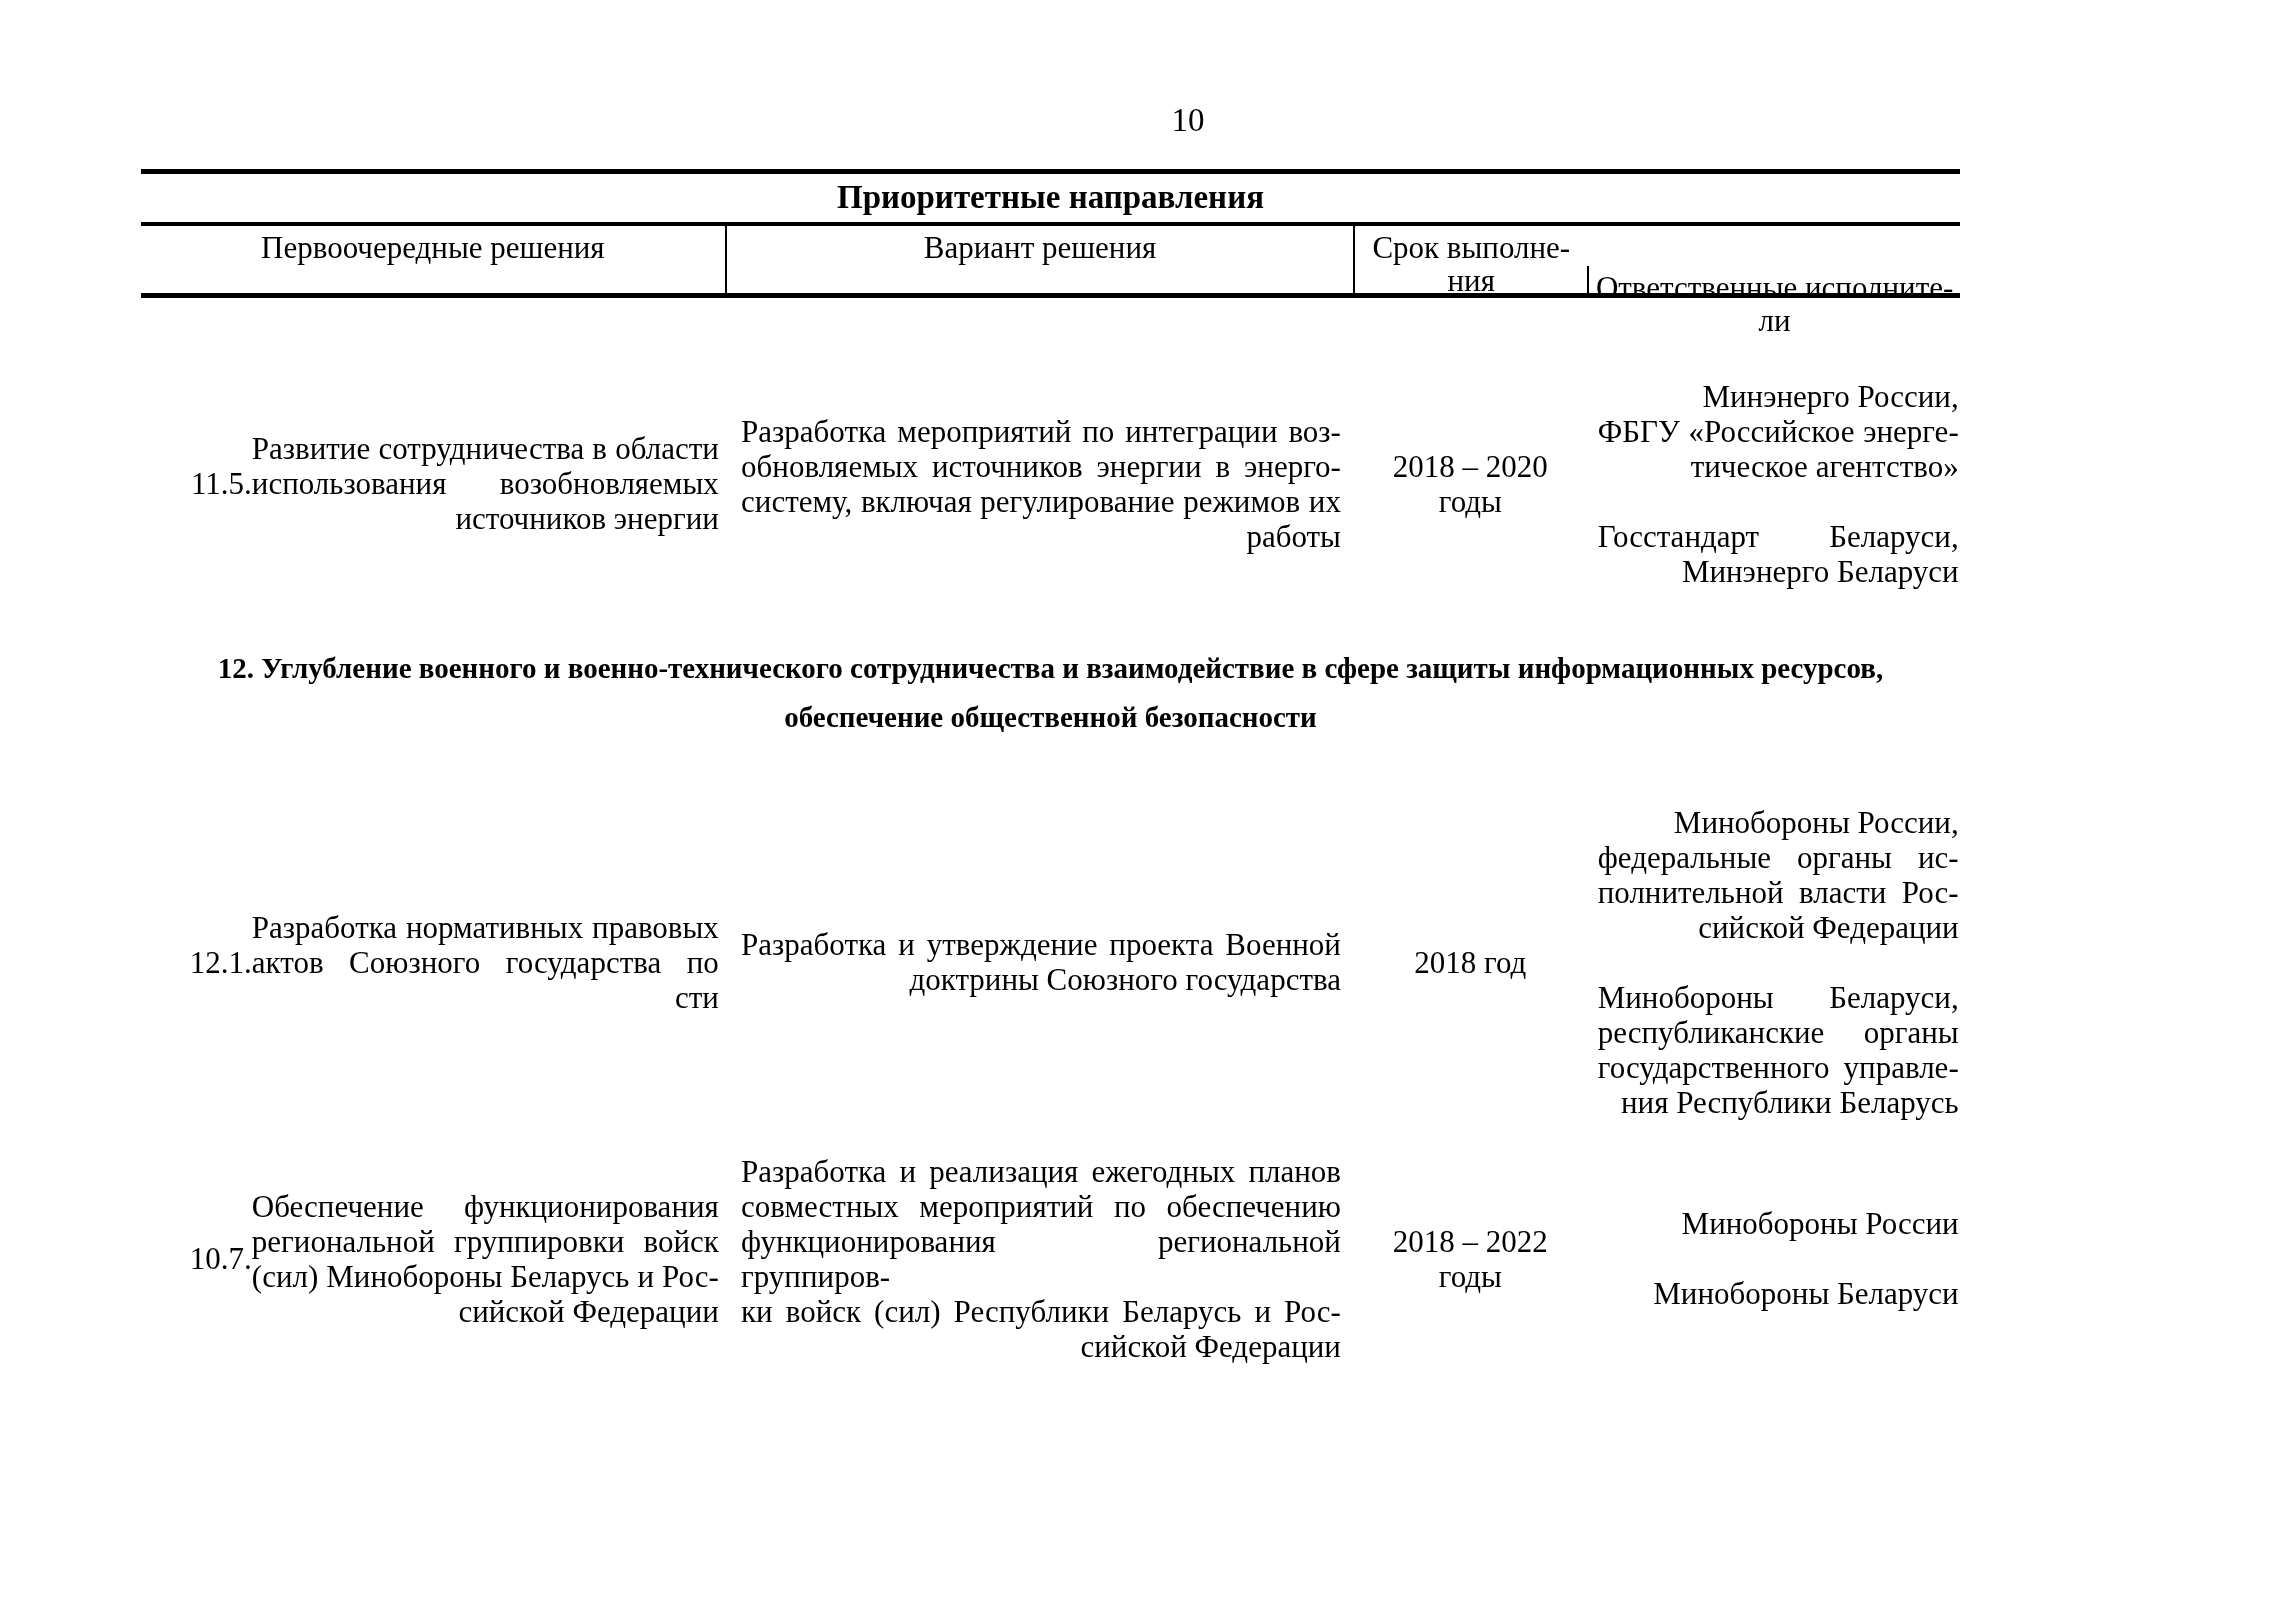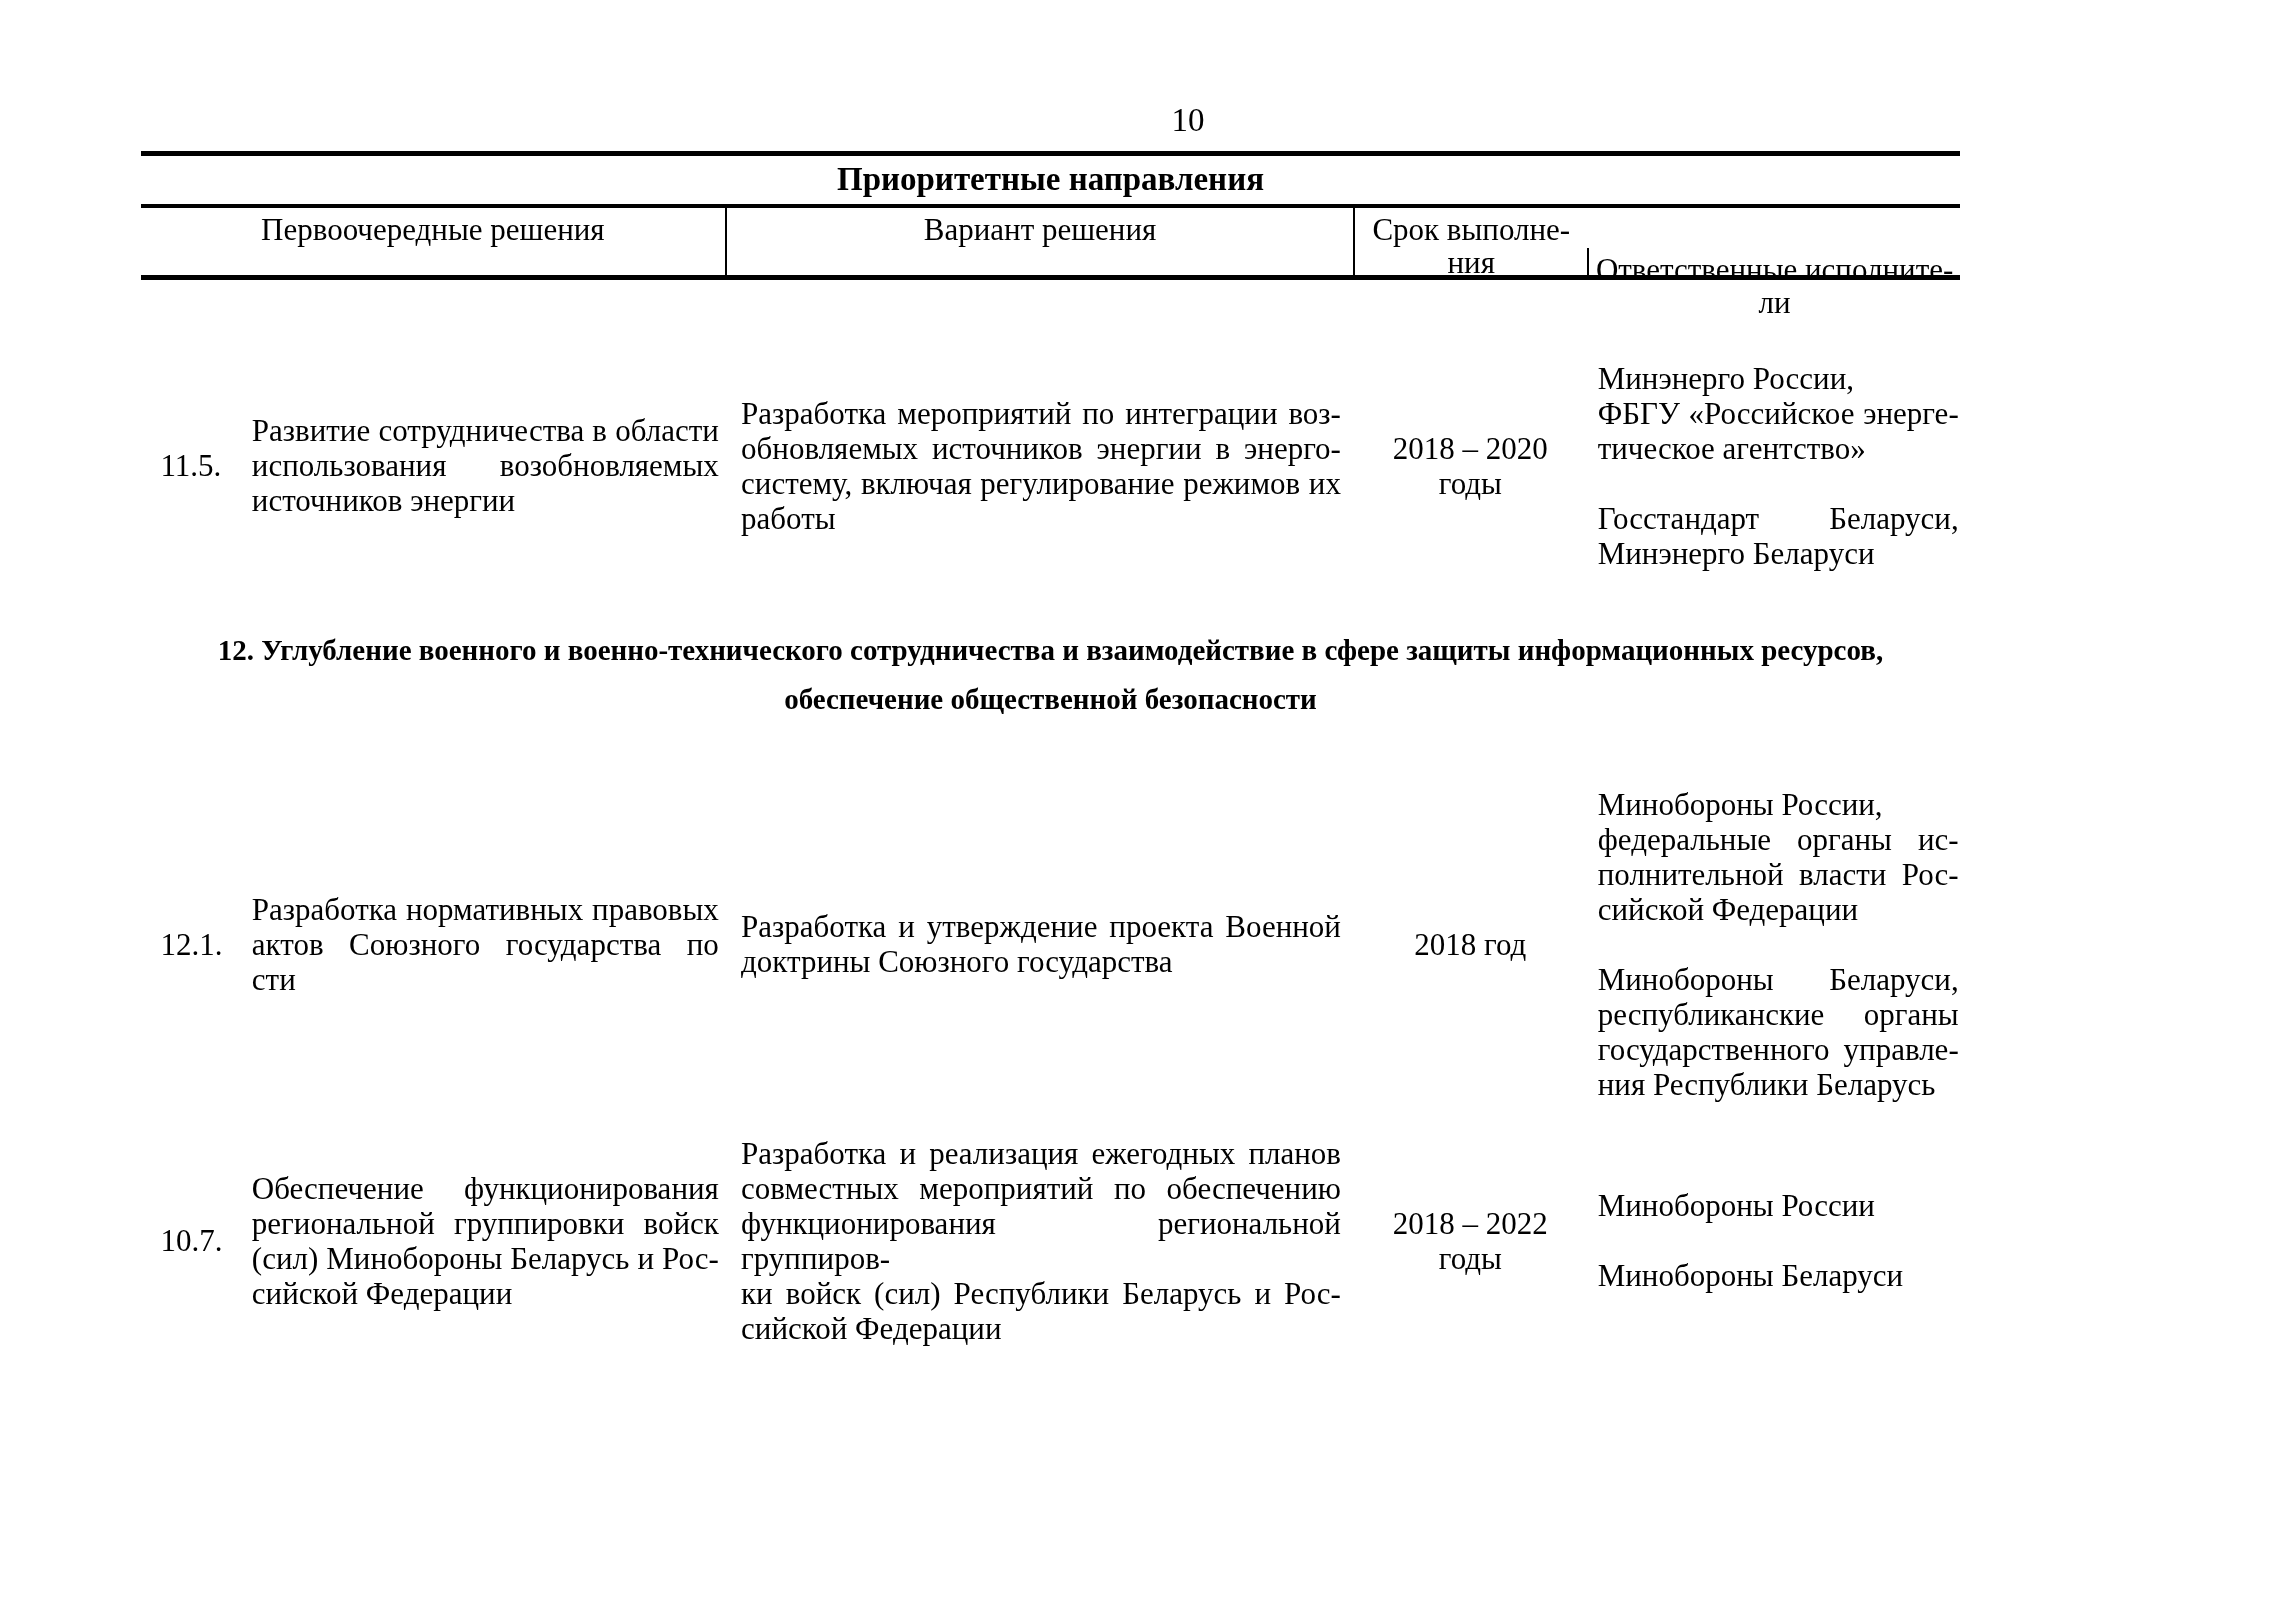--- a/index.html
+++ b/index.html
@@ -13,21 +13,21 @@
     padding-left:20px;
   }
   .pageno{
     position:absolute;
     top:103px;left:1188px;
     transform:translateX(-50%);
     font-size:33px;line-height:34px;
   }
   .doc-table{
     position:absolute;
-    left:141px;top:151px;
+    left:141px;top:169px;
     width:1819px;
   }
   .hline{height:4.6px;background:#000;}
   .title-row{
     height:48px;
     display:flex;align-items:center;justify-content:center;
     font-weight:bold;font-size:33px;
   }
   .head-row{
     display:flex;height:67px;
@@ -57,21 +57,21 @@
     display:flex;flex-direction:column;justify-content:center;
   }
   .taskcell{
     width:467px;
     display:flex;flex-direction:column;justify-content:center;
   }
   .c2{width:629px;padding-left:16.4px;padding-right:12.4px;}
   .c3{width:234px;}
   .c4{width:373px;padding-left:10.5px;padding-right:1.3px;}
   .jl{text-align:justify;text-align-last:justify;}
-  .ll{text-align:left;}
+  .ll{text-align:right;}
   .cl{text-align:center;}
   .section-heading{
     position:absolute;left:0;top:475px;width:1819px;
     font-weight:bold;font-size:29px;line-height:49px;
   }
   .row-1{top:130px;height:369px;}
   .row-2{top:590px;height:406px;}
   .row-3{top:980px;height:219px;}
 </style>
 </head>

